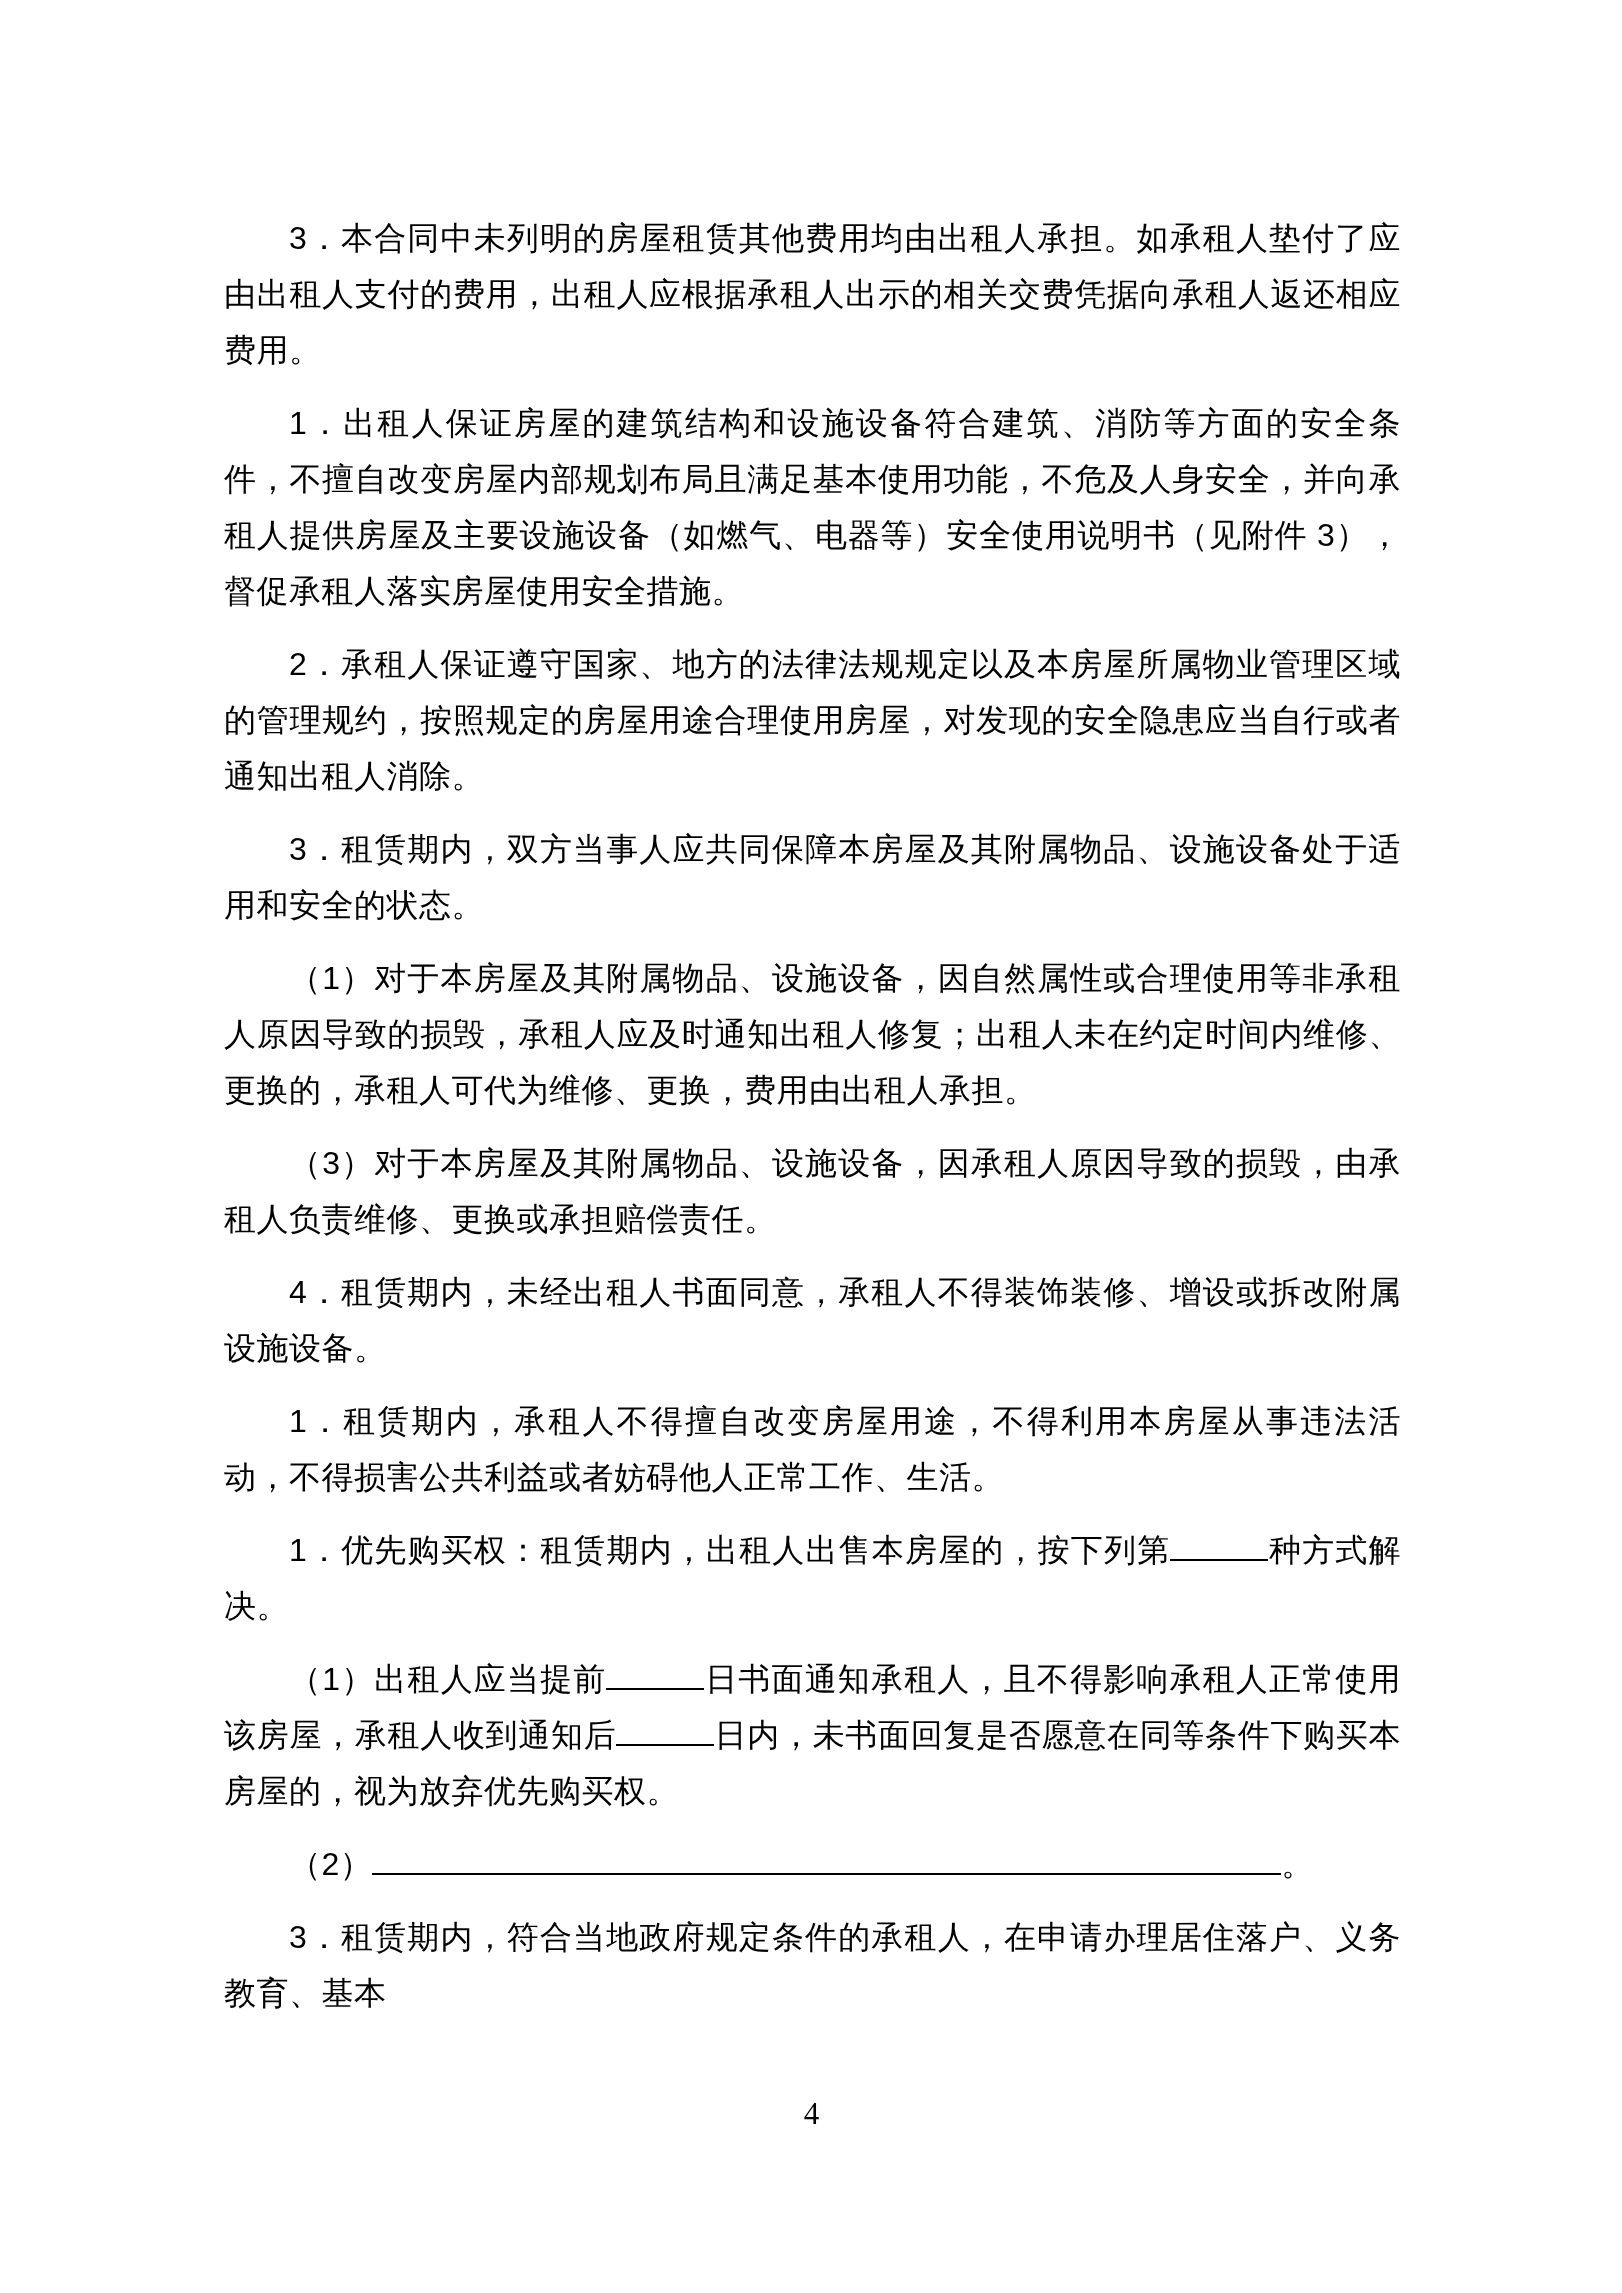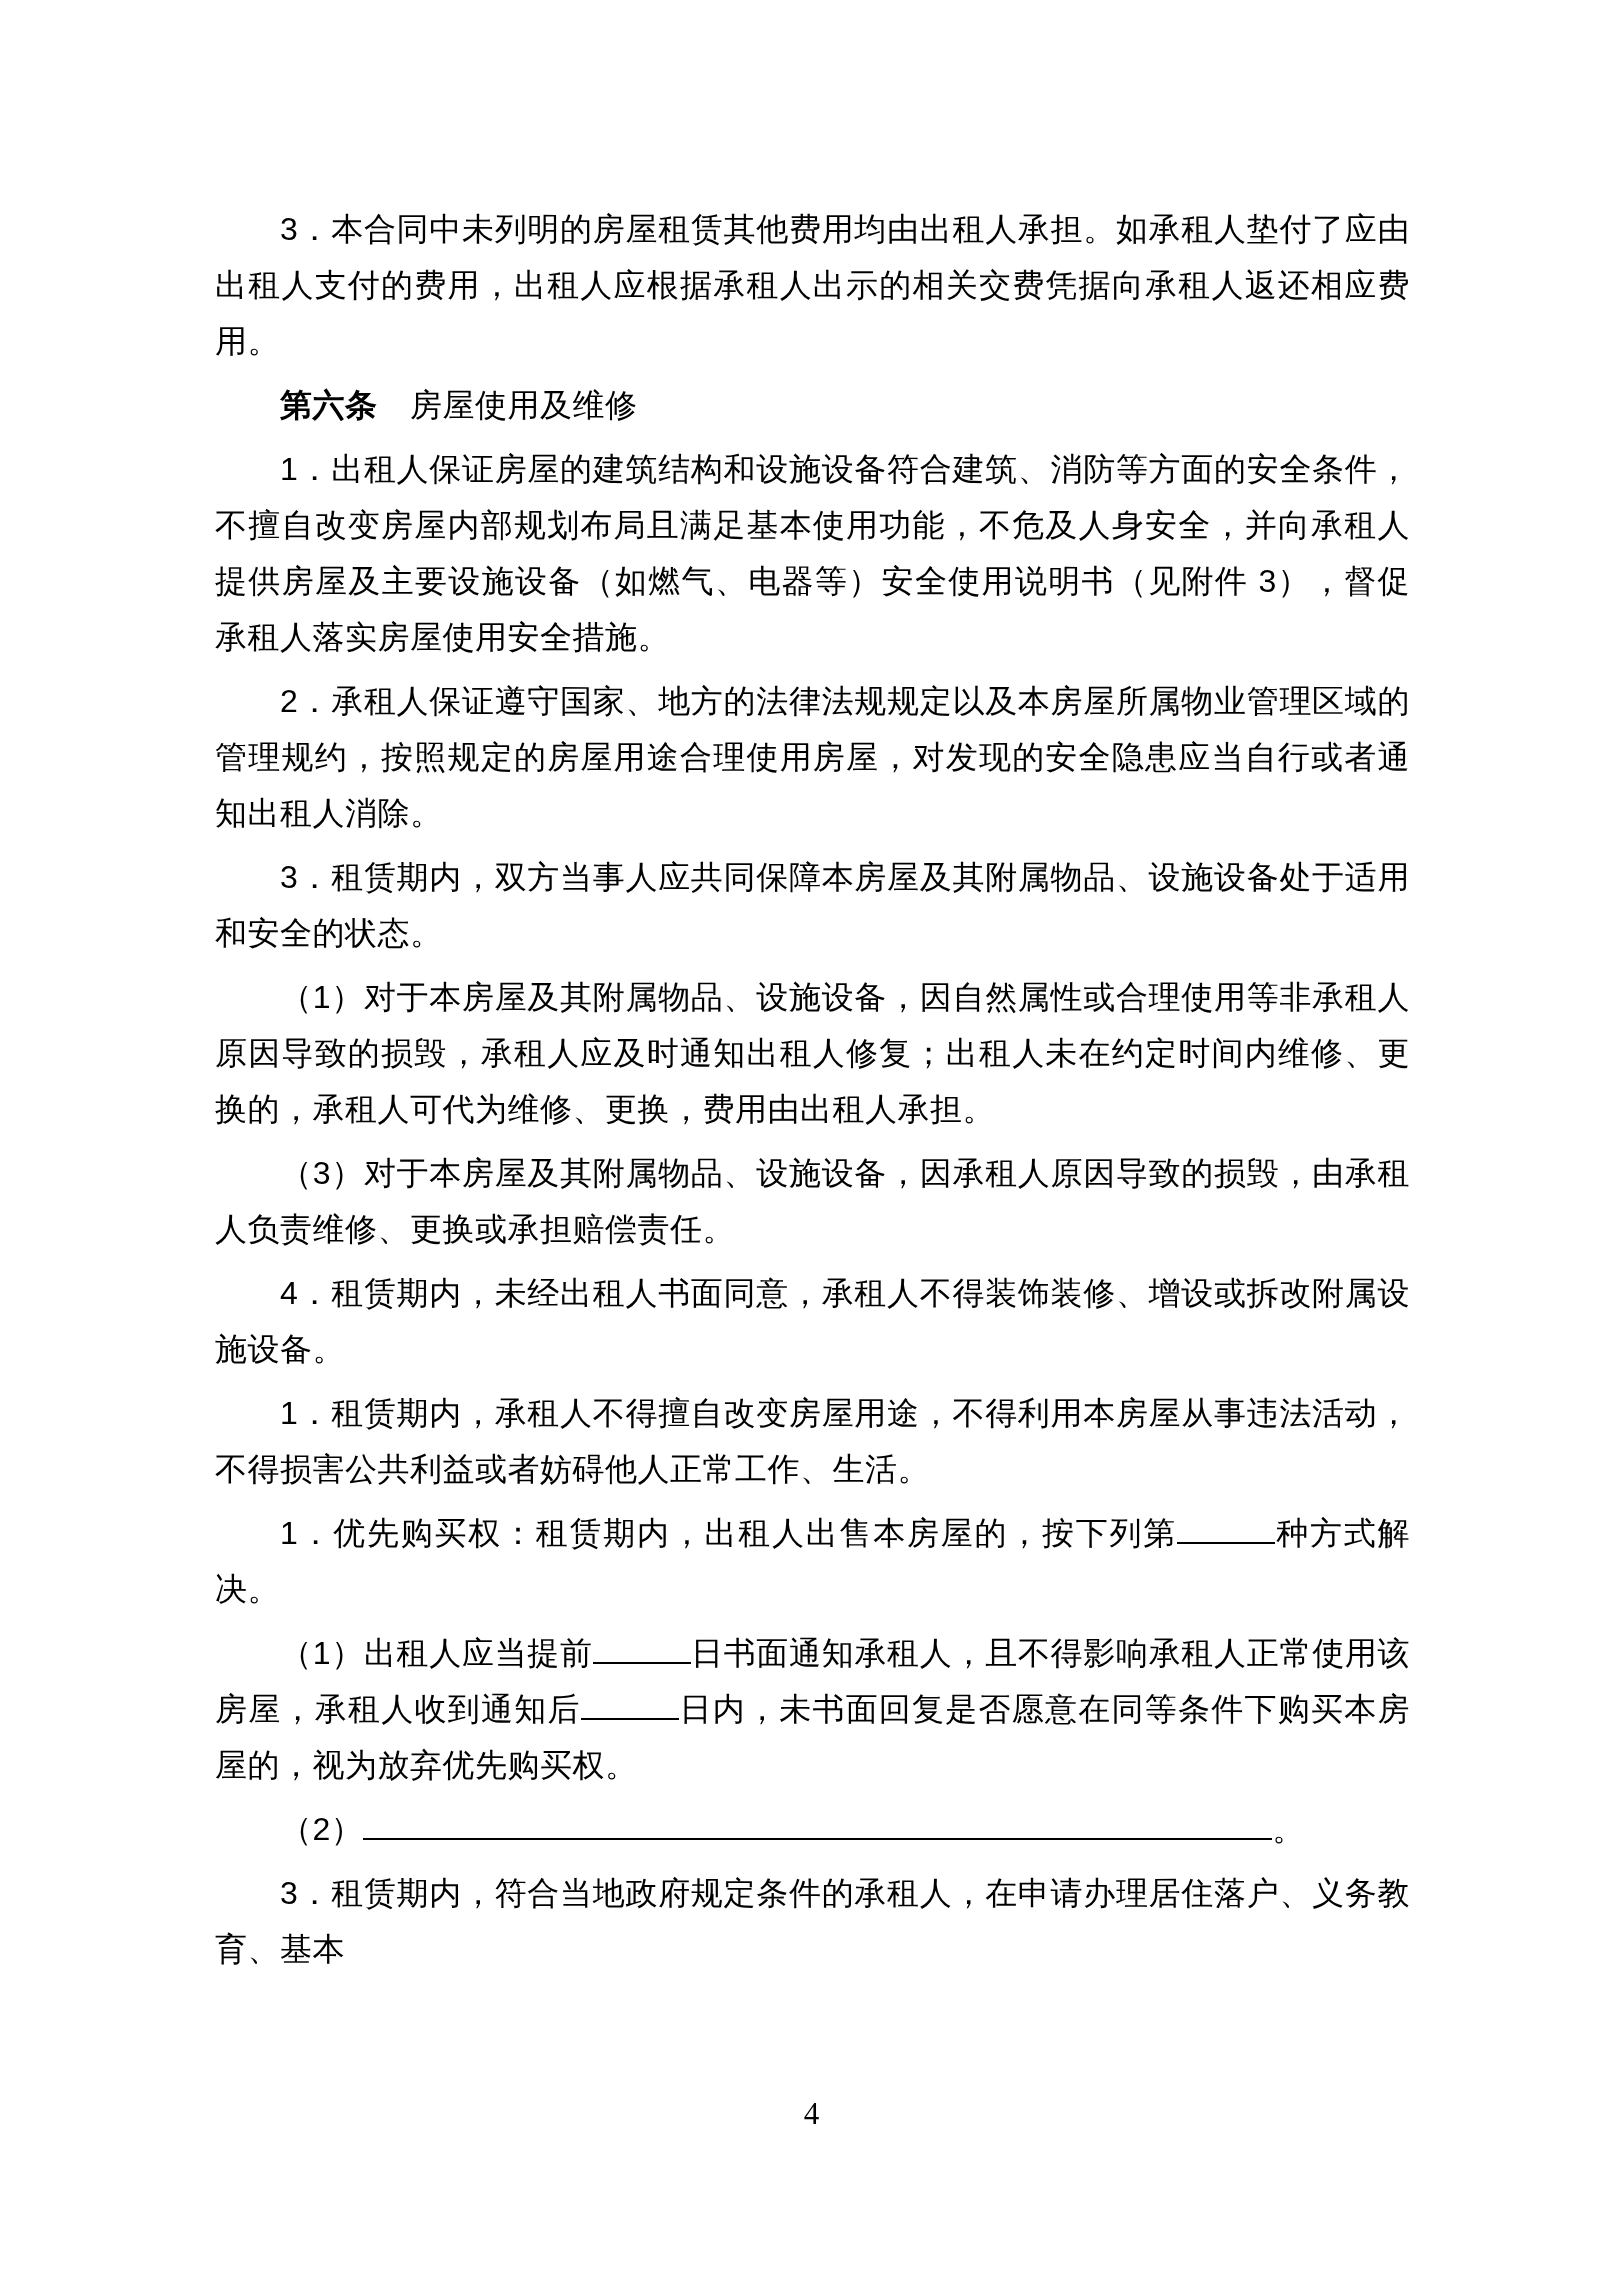--- a/index.html
+++ b/index.html
@@ -12,21 +12,21 @@
     font-family:"Liberation Sans", sans-serif;
     overflow:hidden;
   }
   .content {
     position:absolute;
     left:207px;
     top:193px;
     width:1211px;
   }
   p.para {
-    margin:8px;
+    margin:17px;
     font-size:32px;
     line-height:56px;
     text-align:justify;
     text-justify:inter-character;
     text-indent:65px;
     letter-spacing:0.5px;
   }
   p.para .bold { font-weight:bold; }
   span.blank {
     display:inline-block;
@@ -46,21 +46,20 @@
     font-family:"Liberation Serif", serif;
     color:#000;
   }
 </style>
 </head>
 <body>
 
 <div class="page">
   <div class="content">
       <p class="para"><span>3．本合同中未列明的房屋租赁其他费用均由出租人承担。如承租人垫付了应由出租人支付的费用，出租人应根据承租人出示的相关交费凭据向承租人返还相应费用。</span></p>
-      <p class="para"><span class="bold">第六条</span><span>　房屋使用及维修</span></p>
       <p class="para"><span>1．出租人保证房屋的建筑结构和设施设备符合建筑、消防等方面的安全条件，不擅自改变房屋内部规划布局且满足基本使用功能，不危及人身安全，并向承租人提供房屋及主要设施设备（如燃气、电器等）安全使用说明书（见附件 3），督促承租人落实房屋使用安全措施。</span></p>
       <p class="para"><span>2．承租人保证遵守国家、地方的法律法规规定以及本房屋所属物业管理区域的管理规约，按照规定的房屋用途合理使用房屋，对发现的安全隐患应当自行或者通知出租人消除。</span></p>
       <p class="para"><span>3．租赁期内，双方当事人应共同保障本房屋及其附属物品、设施设备处于适用和安全的状态。</span></p>
       <p class="para"><span>（1）对于本房屋及其附属物品、设施设备，因自然属性或合理使用等非承租人原因导致的损毁，承租人应及时通知出租人修复；出租人未在约定时间内维修、更换的，承租人可代为维修、更换，费用由出租人承担。</span></p>
       <p class="para"><span>（3）对于本房屋及其附属物品、设施设备，因承租人原因导致的损毁，由承租人负责维修、更换或承担赔偿责任。</span></p>
       <p class="para"><span>4．租赁期内，未经出租人书面同意，承租人不得装饰装修、增设或拆改附属设施设备。</span></p>
       <p class="para"><span>1．租赁期内，承租人不得擅自改变房屋用途，不得利用本房屋从事违法活动，不得损害公共利益或者妨碍他人正常工作、生活。</span></p>
       <p class="para"><span>1．优先购买权：租赁期内，出租人出售本房屋的，按下列第</span><span class="blank sm"></span><span>种方式解决。</span></p>
       <p class="para"><span>（1）出租人应当提前</span><span class="blank sm"></span><span>日书面通知承租人，且不得影响承租人正常使用该房屋，承租人收到通知后</span><span class="blank sm"></span><span>日内，未书面回复是否愿意在同等条件下购买本房屋的，视为放弃优先购买权。</span></p>
       <p class="para"><span>（2）</span><span class="blank xl"></span><span>。</span></p>

